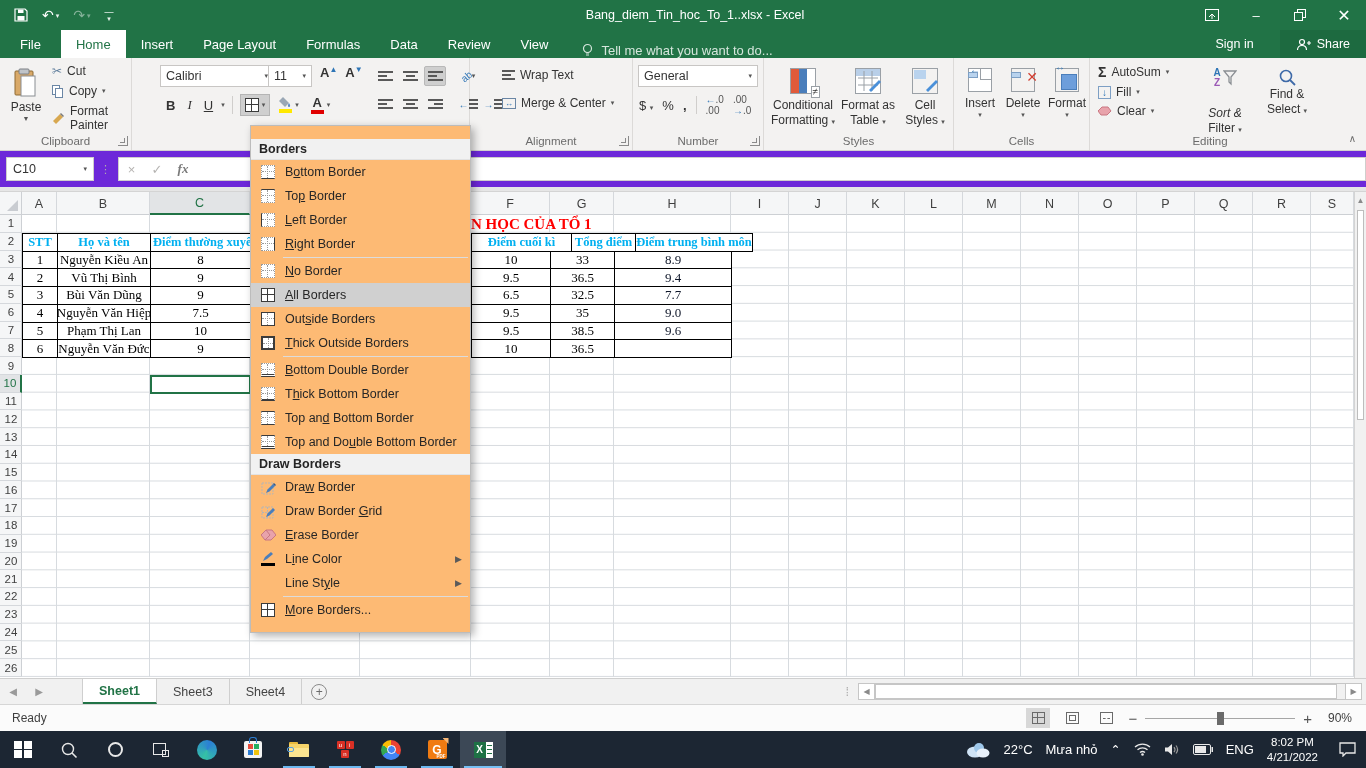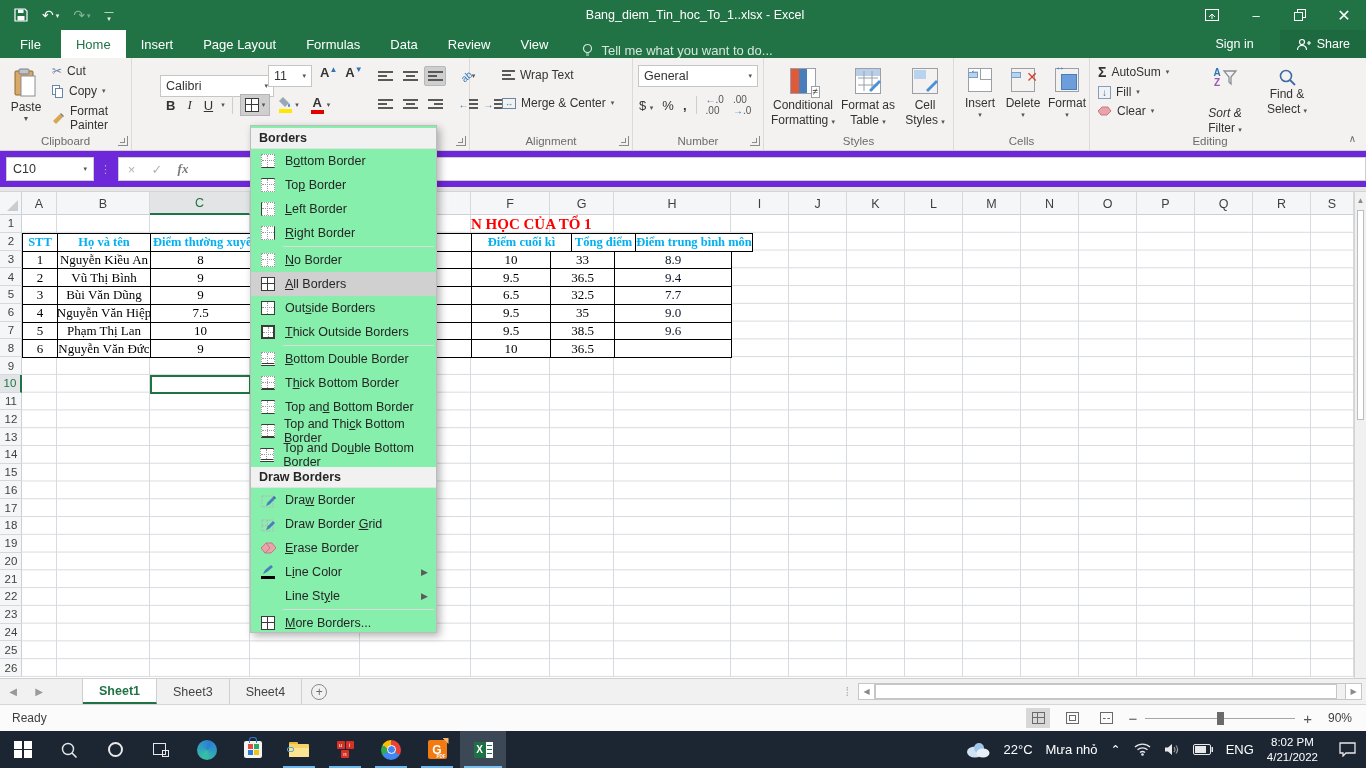--- a/index.html
+++ b/index.html
@@ -128,21 +128,21 @@
   .tbi.running:after{content:"";position:absolute;left:7px;right:7px;bottom:0;height:2px;background:#6cb8f0;}
   .tbi.active{background:#3c4856;}
   .tbi.active:after{content:"";position:absolute;left:4px;right:4px;bottom:0;height:2px;background:#76c0f4;}
   .win-logo{display:grid;grid-template-columns:8px 8px;grid-template-rows:8px 8px;gap:1.5px;}
   .win-logo i{background:#fff;}
   #tray{margin-left:auto;display:flex;align-items:center;gap:13px;padding-right:10px;color:#fff;}
   #tray .txt{font-size:13px;}
   #clockblk{text-align:center;font-size:11.5px;line-height:1.3;}
   .trayico{display:flex;align-items:center;justify-content:center;}
   
-  #bmenu{position:absolute;left:250px;top:125px;width:187px;height:508px;background:#86efac;border:1px solid #bcbcbc;box-shadow:3px 3px 8px rgba(0,0,0,.3);z-index:50;padding-top:2px;}
+  #bmenu{position:absolute;left:250px;top:125px;width:221px;height:508px;background:#fdba74;border:1px solid #bcbcbc;box-shadow:3px 3px 8px rgba(0,0,0,.3);z-index:50;padding-top:13px;}
   .mhead{height:21px;background:#f1f1f1;border-bottom:1px solid #e2e2e2;display:flex;align-items:center;padding-left:8px;font-weight:bold;font-size:12.5px;color:#262626;}
   .mitem{height:24px;display:flex;align-items:center;padding-left:9px;font-size:12.5px;color:#262626;position:relative;}
   .mitem.sel{background:#d0d0d0;}
   .mitem .micon{width:16px;display:flex;align-items:center;justify-content:center;margin-right:9px;}
   .mitem .sub{position:absolute;right:8px;color:#5a5a5a;font-size:9px;}
   .mitem u{text-decoration:underline;}
   .msep{height:1px;background:#dcdcdc;margin:1px 2px 1px 32px;}
   .lc-icon{display:flex;flex-direction:column;align-items:center;}
   .lc-icon .blackbar{width:14px;height:3px;background:#000;margin-top:1px;}
   
@@ -258,21 +258,21 @@
             </svg>
           </span>
         <span>Format Painter</span>
       </div>
     </div>
     <div class="glabel">Clipboard</div>
     <div class="launcher"></div>
   </div>
 
   <div class="rgroup" style="left:132px;width:338px;">
-    <div class="combo" style="position:absolute;left:28px;top:17px;width:114px;">
+    <div class="combo" style="position:absolute;left:28px;top:7px;width:114px;">
         <span>Calibri</span>
         <span class="dda">▾</span>
       </div>
     <div class="combo" style="position:absolute;left:136px;top:7px;width:44px;">
         <span>11</span>
         <span class="dda">▾</span>
       </div>
     <div style="position:absolute;left:188px;top:7px;display:flex;gap:8px;font-weight:bold;color:#333;">
       <span>A<sup style="color:#2e75b6;font-size:8px;">▲</sup></span>
       <span>A<sup style="color:#2e75b6;font-size:8px;">▼</sup></span>
@@ -925,26 +925,20 @@
       <span>T<u>h</u>ick Bottom Border</span>
     </div>
     <div class="mitem">
       <span class="micon">
         <span class="bic b-top-bottom"></span>
       </span>
       <span>Top an<u>d</u> Bottom Border</span>
     </div>
     <div class="mitem">
       <span class="micon">
-        <span class="bic b-top-thick-bottom"></span>
-      </span>
-      <span>Top and Thi<u>c</u>k Bottom Border</span>
-    </div>
-    <div class="mitem">
-      <span class="micon">
         <span class="bic b-top-double-bottom"></span>
       </span>
       <span>Top and Do<u>u</u>ble Bottom Border</span>
     </div>
     <div class="mhead">Draw Borders</div>
     <div class="mitem">
       <span class="micon">
         <svg width="15" height="15" viewBox="0 0 15 15">
           <rect x="1" y="3" width="11" height="11" fill="none" stroke="#b5b5b5" stroke-dasharray="2 1"></rect>
           <path d="M5 13 L6.5 9.5 L12 4 L14 6 L8.5 11.5 Z" fill="#4a7ebb"></path>

